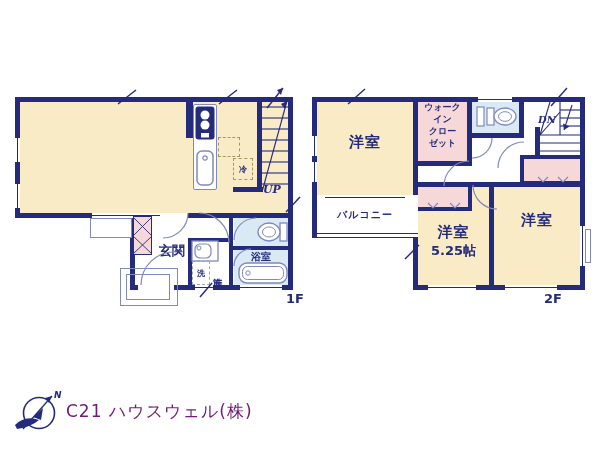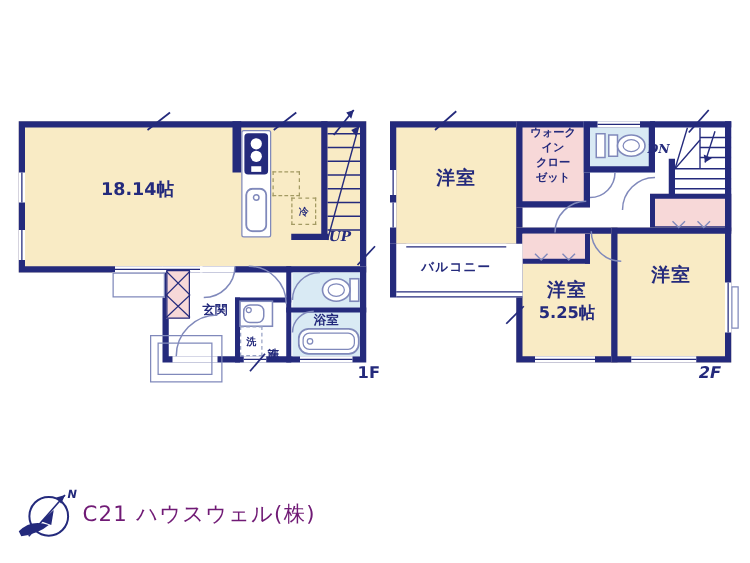--- a/index.html
+++ b/index.html
@@ -115,23 +115,22 @@
     <ellipse cx="13" cy="13" rx="11" ry="9" fill="#fff" stroke="var(--fix)" stroke-width="1.3"></ellipse>
     <ellipse cx="13" cy="13" rx="6.5" ry="5" fill="none" stroke="var(--fix)" stroke-width="1"></ellipse>
   </svg>
   <svg class="fix-svg" style="left:238px;top:262px;" width="50" height="22" viewBox="0 0 50 22">
     <rect x="1" y="1" width="48" height="20" rx="8" fill="#fff" stroke="var(--fix)" stroke-width="1.4"></rect>
     <rect x="4.5" y="4.5" width="41" height="13" rx="5" fill="none" stroke="var(--fix)" stroke-width="1"></rect>
     <circle cx="10" cy="11" r="2.2" fill="none" stroke="var(--fix)" stroke-width="1"></circle>
   </svg>
 
   <div class="lbl" style="left:55px;top:142px;width:110px;">
-    <div style="font-size:14px;margin-top:2px;">18.14帖</div>
-  </div>
-  <div class="lbl" style="left:148px;top:243px;width:48px;font-size:10px;">玄関</div>
+  </div>
+  <div class="lbl" style="left:148px;top:243px;width:48px;font-size:13px;">玄関</div>
   <div class="lbl" style="left:236px;top:251px;width:50px;font-size:10px;">浴室</div>
   <div class="lbl vtext" style="left:212px;top:256px;height:32px;font-size:9px;">洗面</div>
   <div class="updn" style="left:263px;top:183px;">UP</div>
   <div class="lbl floorlbl" style="left:278px;top:291px;width:26px;text-align:right;">1F</div>
 
   <div class="room" style="left:312px;top:97px;width:106px;height:103px;background:var(--cream);"></div>
   <div class="room" style="left:413px;top:97px;width:59px;height:69px;background:var(--pink);"></div>
   <div class="room" style="left:467px;top:97px;width:57px;height:41px;background:var(--blue);"></div>
   <div class="room" style="left:520px;top:155px;width:65px;height:30px;background:var(--pink);border-width:4px;"></div>
   <div class="room" style="left:413px;top:182px;width:81px;height:108px;background:var(--cream);"></div>
@@ -202,22 +201,22 @@
     <div>ゼット</div>
   </div>
   <div class="lbl" style="left:312px;top:209px;width:106px;font-size:10px;letter-spacing:1px;">バルコニー</div>
   <div class="lbl" style="left:418px;top:223px;width:71px;">
     <div style="font-size:15px;letter-spacing:1px;">洋室</div>
     <div style="font-size:13px;margin-top:2px;">5.25帖</div>
   </div>
   <div class="lbl" style="left:494px;top:211px;width:86px;">
     <div style="font-size:15px;letter-spacing:1px;">洋室</div>
   </div>
-  <div class="updn" style="left:518px;top:114px;font-size:10px;">DN</div>
-  <div class="lbl floorlbl" style="left:555px;top:291px;width:26px;font-style:italic;">2F</div>
+  <div class="updn" style="left:538px;top:114px;font-size:10px;">DN</div>
+  <div class="lbl floorlbl" style="left:540px;top:291px;width:26px;">2F</div>
 
   <svg class="fix-svg" style="left:14px;top:388px;" width="50" height="48" viewBox="0 0 50 48">
     <circle cx="25" cy="25" r="15.5" fill="none" stroke="var(--wall)" stroke-width="1.6"></circle>
     <line x1="9" y1="41" x2="38" y2="8" stroke="var(--wall)" stroke-width="1.3"></line>
     <polygon points="38,8 31,10 35,15" fill="var(--wall)"></polygon>
     <path d="M1 37 Q11 27 25 32 Q17 39 3 41 Z" fill="var(--wall)"></path>
     <path d="M19 29 L29 20 L27 32 Z" fill="var(--wall)"></path>
     <text x="40" y="10" font-size="9" font-style="italic" font-weight="bold" fill="var(--wall)">N</text>
   </svg>
   <div class="company" style="left:66px;top:400px;">C21 ハウスウェル(株)</div>

